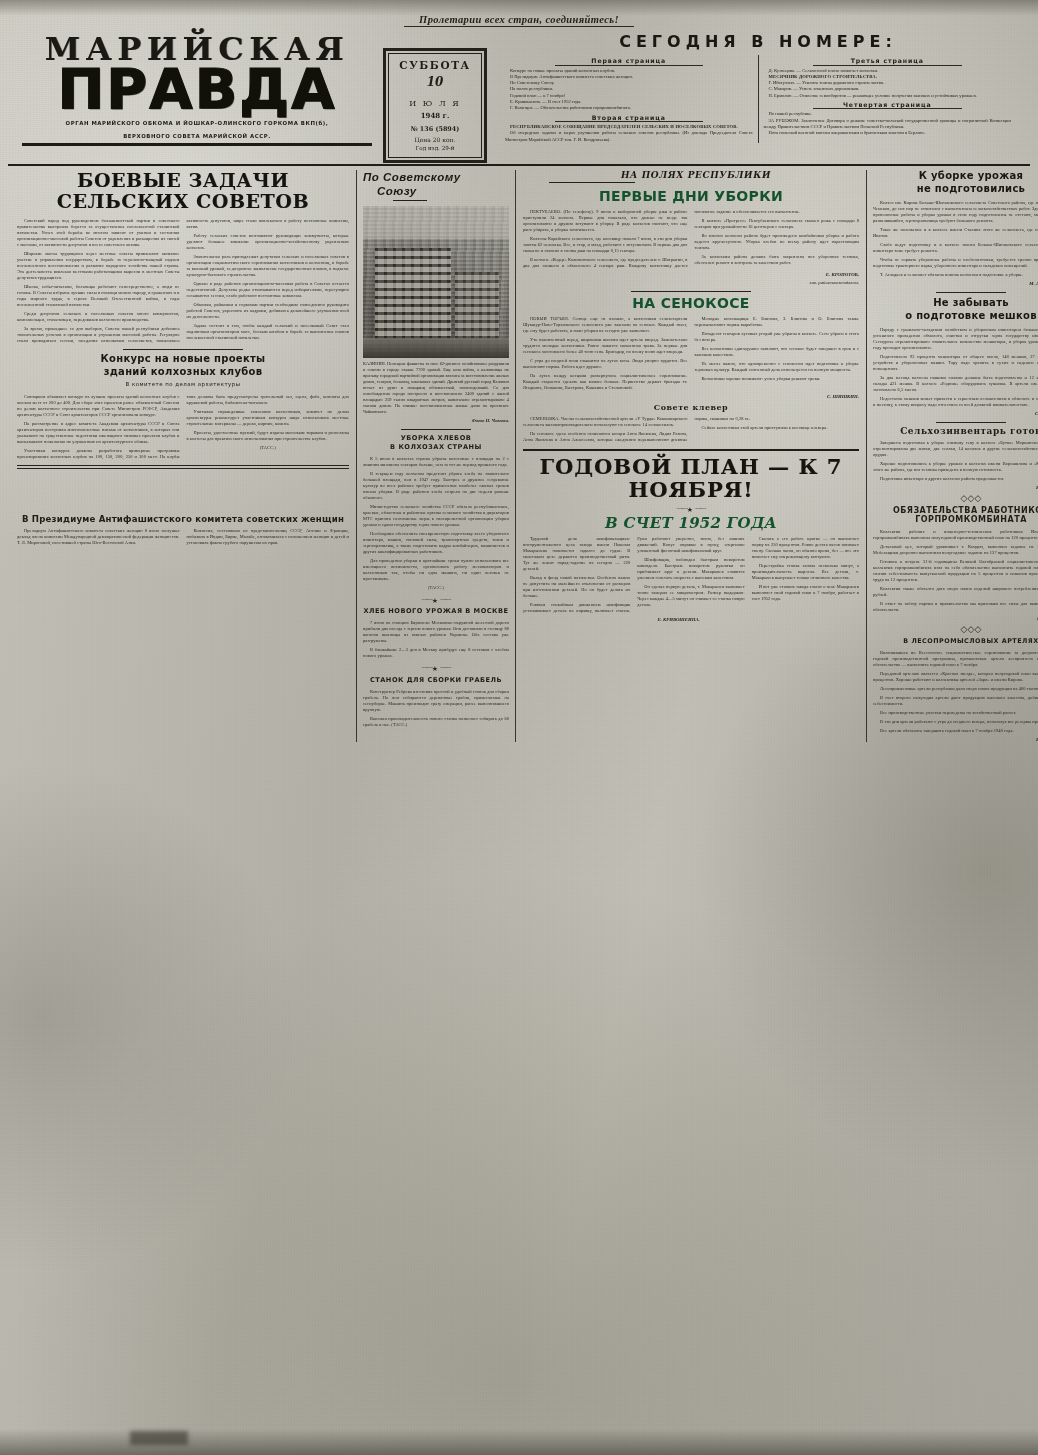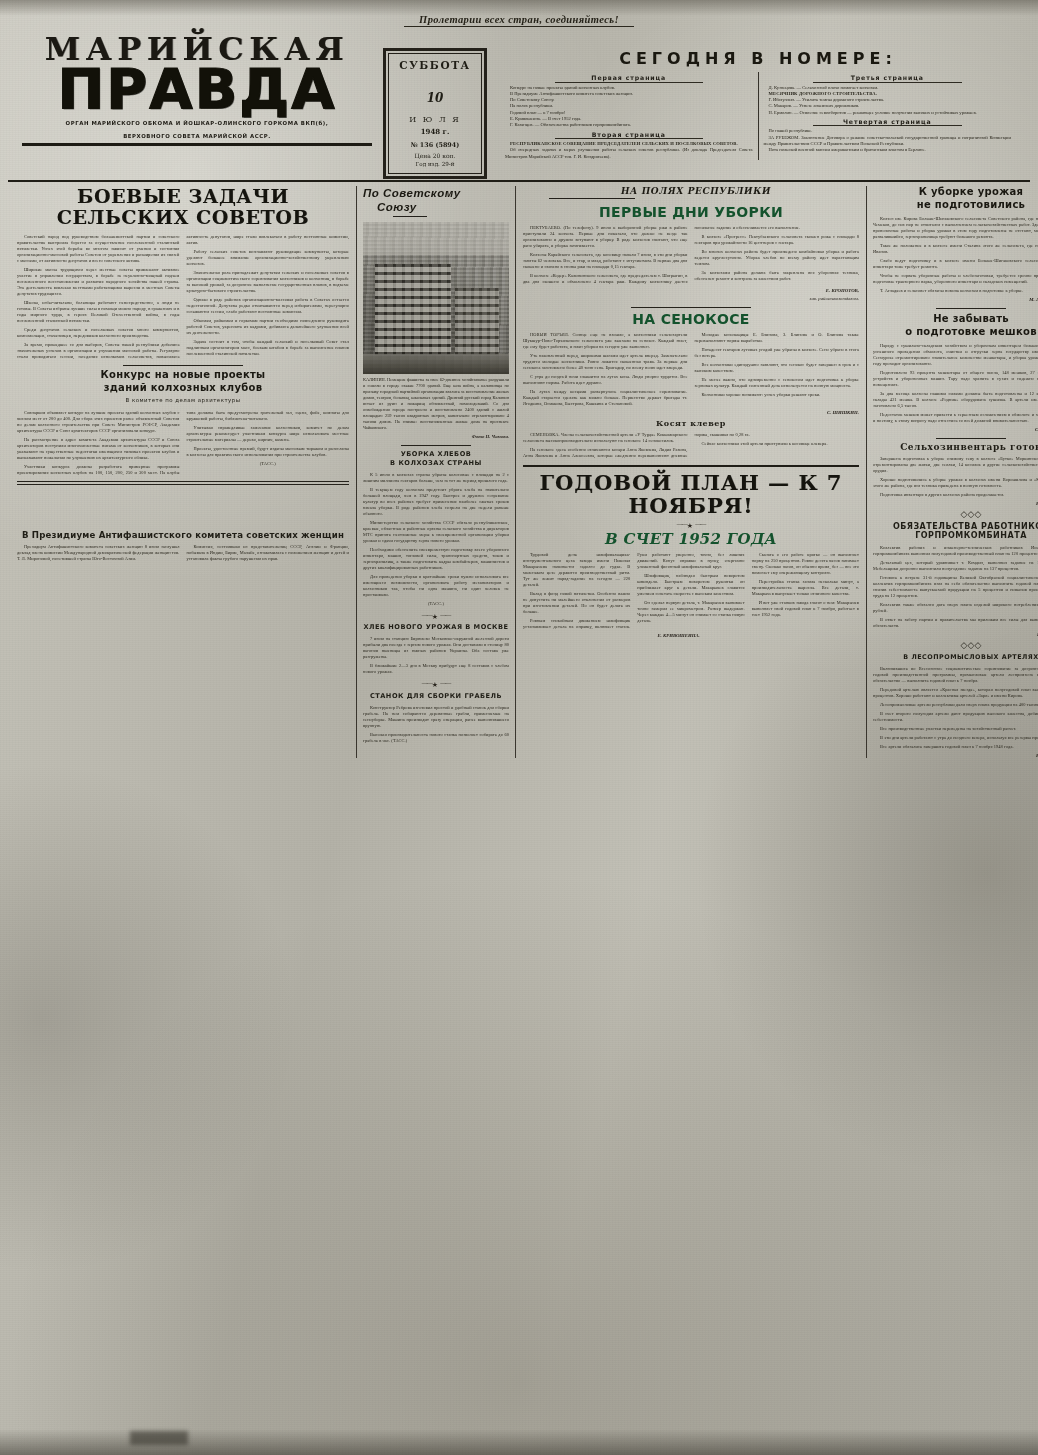--- a/index.html
+++ b/index.html
@@ -119,38 +119,37 @@
     margin-top: 20px;
     border: 1.3px solid #24211a;
     outline: 3px solid #24211a;
     outline-offset: 2.5px;
     text-align: center;
     padding: 5px 2px 6px;
     font-family: "DejaVu Serif", serif;
     color: #201e16;
   }
   .db-day { font-size: 10.5px; font-weight: 700; letter-spacing: 1.6px; }
-  .db-num { font-size: 12px; font-style: italic; font-weight: 700; margin-top: 20px; }
+  .db-num { font-size: 12px; font-style: italic; font-weight: 700; margin-top: 4px; }
   .db-mon { font-size: 8px; font-weight: 400; letter-spacing: 2px; margin-top: 10px; }
   .db-yr  { font-size: 7px; font-weight: 700; margin-top: 3px; }
   .db-iss { font-size: 6.4px; font-weight: 700; margin-top: 5px; }
   .db-pr  { font-size: 6px; margin-top: 3px; }
   .db-idx { font-size: 5.6px; margin-top: 2px; }
 
   
   .contents { flex: 1; margin-left: 18px; position: relative; }
   .contents-title {
     font-family: "DejaVu Sans", sans-serif;
     font-size: 16px;
     font-weight: 700;
     letter-spacing: 5px;
     text-align: center;
     color: #1a1810;
     line-height: 18px;
-    margin-top: 17px;
   }
   .cont-body { display: flex; margin-top: 4px; }
   .cont-col { flex: 1; padding: 0 5px; }
   .cont-col + .cont-col { border-left: 1px solid #35312a; }
   .cont-head {
     font-family: "DejaVu Sans", sans-serif;
     font-size: 6.2px;
     font-weight: 700;
     letter-spacing: .9px;
     text-align: center;
@@ -564,21 +563,21 @@
           <p>С утра до поздней ночи слышится на лугах косы. Люди упорно трудятся. Все выполняют нормы. Работа идет дружно.</p>
           <p>На лугах между косцами развернулось социалистическое соревнование. Каждый старается сделать как можно больше. Первенство держат бригады тт. Ягодкина, Осмакова, Быстрова, Кашкина и Степановой.</p>
           <p>Молодые косильщицы Е. Блинова, З. Блинова и О. Блинова также перевыполняют нормы выработки.</p>
           <p>Пятьдесят гектаров луговых угодий уже убраны в колхозе. Сено убрано в стога без потерь.</p>
           <p>Все колхозники единодушно заявляют, что сенокос будет завершен в срок и с высоким качеством.</p>
           <p>Не менее важно, что одновременно с сенокосом идет подготовка к уборке зерновых культур. Каждый солнечный день используется на полную мощность.</p>
           <p>Колхозники хорошо понимают: успех уборки решают сроки.</p>
         </div>
         <div class="byline">С. ШИШКИН.</div>
 
-        <h3 class="hl-s" style="font-family:'DejaVu Serif',serif;font-size:8px;margin-top:4px;">Косят клевер</h3>
+        <h3 class="hl-s" style="font-family:'DejaVu Serif',serif;font-size:8px;margin-top:4px;">Совете клевер</h3>
 
         <div class="body-text cols2" style="margin-top:4px;">
           <p>СЕМЕНОВКА. Члены сельскохозяйственной артели «У Турда» Кокшамарского сельсовета высокопроизводительно используют на сенокосе 14 сенокосилок.</p>
           <p>На сенокосе здесь особенно отличаются косари Анна Яковлева, Лидия Разина, Анна Яковлева и Анна Алексеевна, которые ежедневно перевыполняют дневные нормы, скашивая по 0,28 га.</p>
           <p>Сейчас колхозники этой артели приступили к косовице клевера.</p>
         </div>
 
         <div class="bigbox">
           <h1 class="hl-xl" style="font-size:21px;line-height:23px;letter-spacing:1px;">ГОДОВОЙ ПЛАН — К 7 НОЯБРЯ!</h1>
           <div class="star-div" style="margin:3px 0 1px;">★</div>

